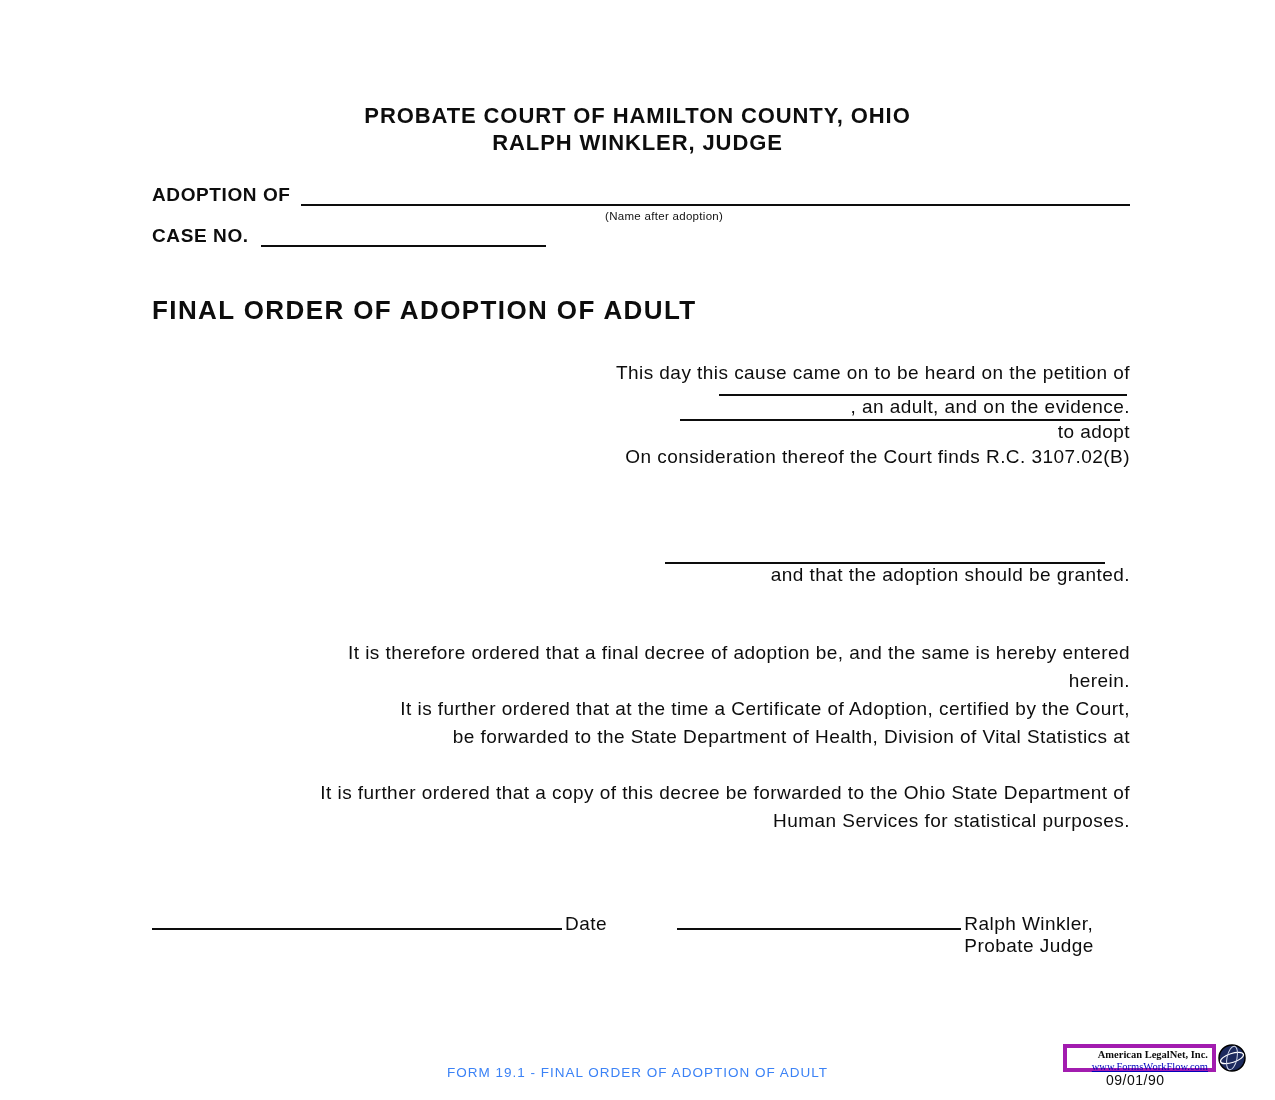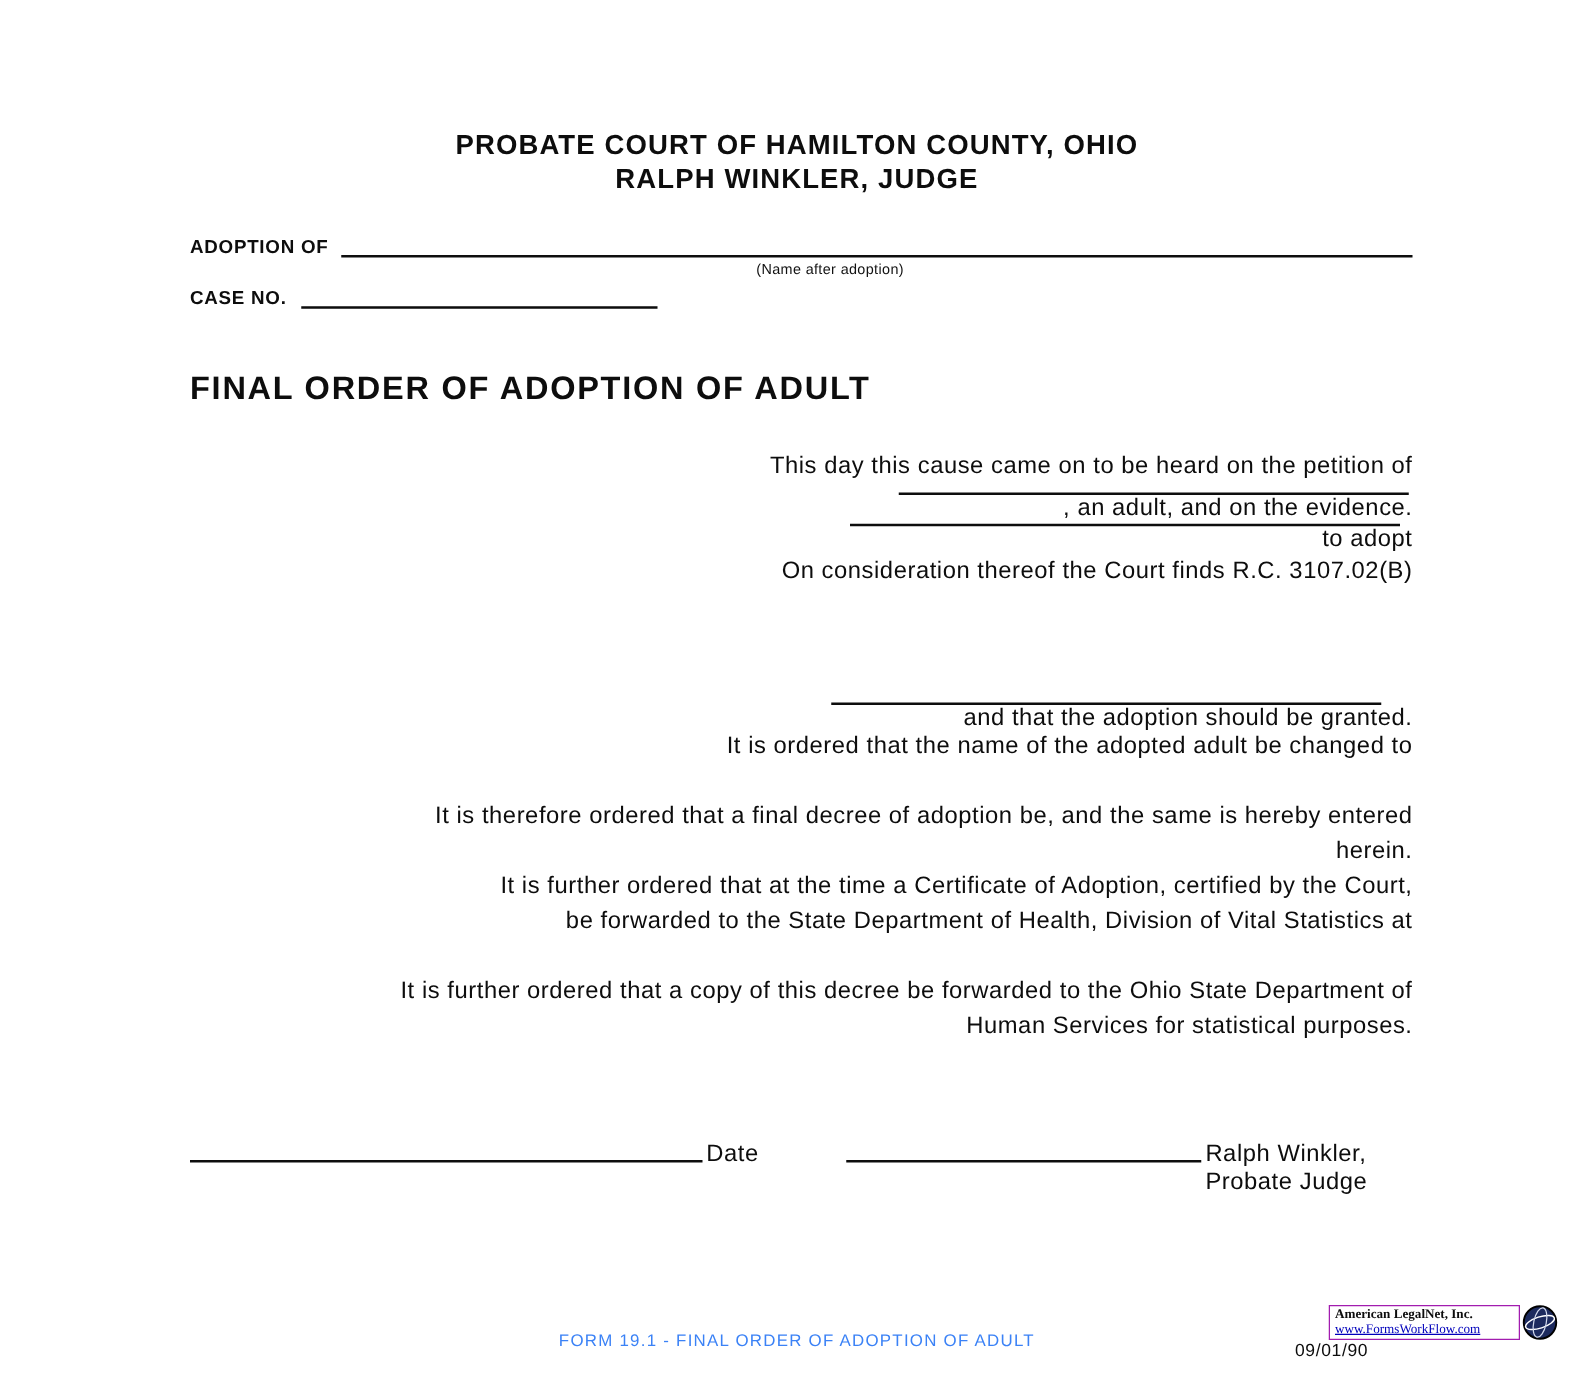--- a/index.html
+++ b/index.html
@@ -17,21 +17,21 @@
   }
 
   .content { margin-left: 152px; margin-right: 145px; }
 
   
   .court-header { text-align: center; font-weight: bold; font-size: 22px; letter-spacing: 0.9px; line-height: 27px; }
 
   
   .caption { margin-top: 24px; }
   .cap-row { display: flex; align-items: flex-end; height: 26px; }
-  .cap-label { font-weight: bold; font-size: 15px; letter-spacing: 0.6px; white-space: nowrap; }
+  .cap-label { font-weight: bold; font-size: 19px; letter-spacing: 0.6px; white-space: nowrap; }
   .blank { border-bottom: 2px solid #0d0d0d; display: block; }
   .grow { flex: 1 1 auto; }
   .adoption-blank { margin-left: 10px; height: 24px; }
   .note-row { height: 14px; padding-left: 453px; }
   .note { font-size: 11.5px; letter-spacing: 0.3px; color: #111; }
   .case-row { margin-top: 1px; }
   .case-blank { width: 285px; margin-left: 12px; height: 24px; }
 
   
   .form-title { margin-top: 48px; text-align: left; font-weight: bold; font-size: 26px; letter-spacing: 1.4px; }
@@ -52,25 +52,25 @@
   
   .signatures { margin-top: 72px; display: flex; justify-content: space-between; }
   .sig-col { display: flex; flex-direction: row; }
   .sig-col.left { width: 455px; }
   .sig-col.right { width: 453px; }
   .sig-line { border-bottom: 2px solid #0d0d0d; height: 20px; width: 100%; }
   .sig-label { font-size: 19px; letter-spacing: 0.45px; margin-top: 3px; padding-left: 3px; }
 
   
   .footer-form-label { position: absolute; left: 0; right: 0; top: 1051px; text-align: center; font-size: 13.5px; letter-spacing: 1px; color: #3b82f6; }
-  .footer-rev-date { position: absolute; left: 1036px; top: 1058px; font-size: 14px; letter-spacing: 0.5px; }
+  .footer-rev-date { position: absolute; left: 1106px; top: 1058px; font-size: 14px; letter-spacing: 0.5px; }
   .vendor-box {
     position: absolute; left: 1063px; top: 1030px; width: 153px; height: 28px;
-    border: 1px solid #a21caf; padding: 1px 4px 0 4px;
-    font-family: "Liberation Serif", serif; text-align: left;
+    border: 4px solid #a21caf; padding: 1px 4px 0 4px;
+    font-family: "Liberation Serif", serif; text-align: right;
   }
   .vendor-name { font-weight: bold; font-size: 10.5px; line-height: 12px; white-space: nowrap; }
   .vendor-url { font-size: 10.5px; line-height: 12px; color: #0000bb; text-decoration: underline; white-space: nowrap; cursor: pointer; }
   .globe { position: absolute; left: 1217px; top: 1029px; width: 30px; height: 30px; }
 </style>
 </head>
 <body>
 
 <div class="page">
 
@@ -131,21 +131,20 @@
       <div class="brow">
         <span class="blank grow b-full"></span>
       </div>
 
       <div class="brow">
         <span class="blank w440 b-full gap25"></span>
         <span class="btext">and that the adoption should be granted.</span>
       </div>
 
       <div class="brow">
-        <span class="btext indent">It is ordered that the name of the adopted adult be changed to</span>
         <span class="blank grow b-after-wide"></span>
       </div>
 
       <div class="brow">
         <span class="blank grow b-full"></span>
       </div>
 
       <div class="brow">
         <span class="btext indent">It is therefore ordered that a final decree of adoption be, and the same is hereby entered</span>
       </div>

